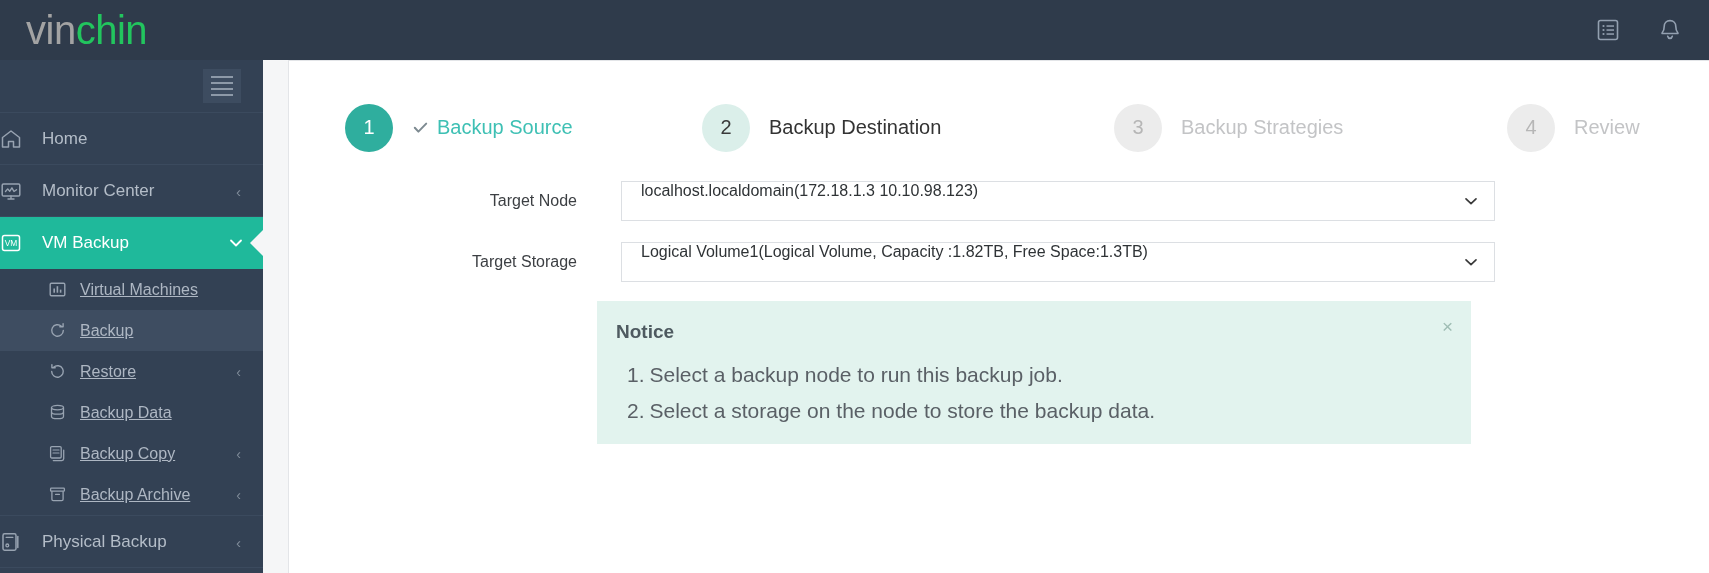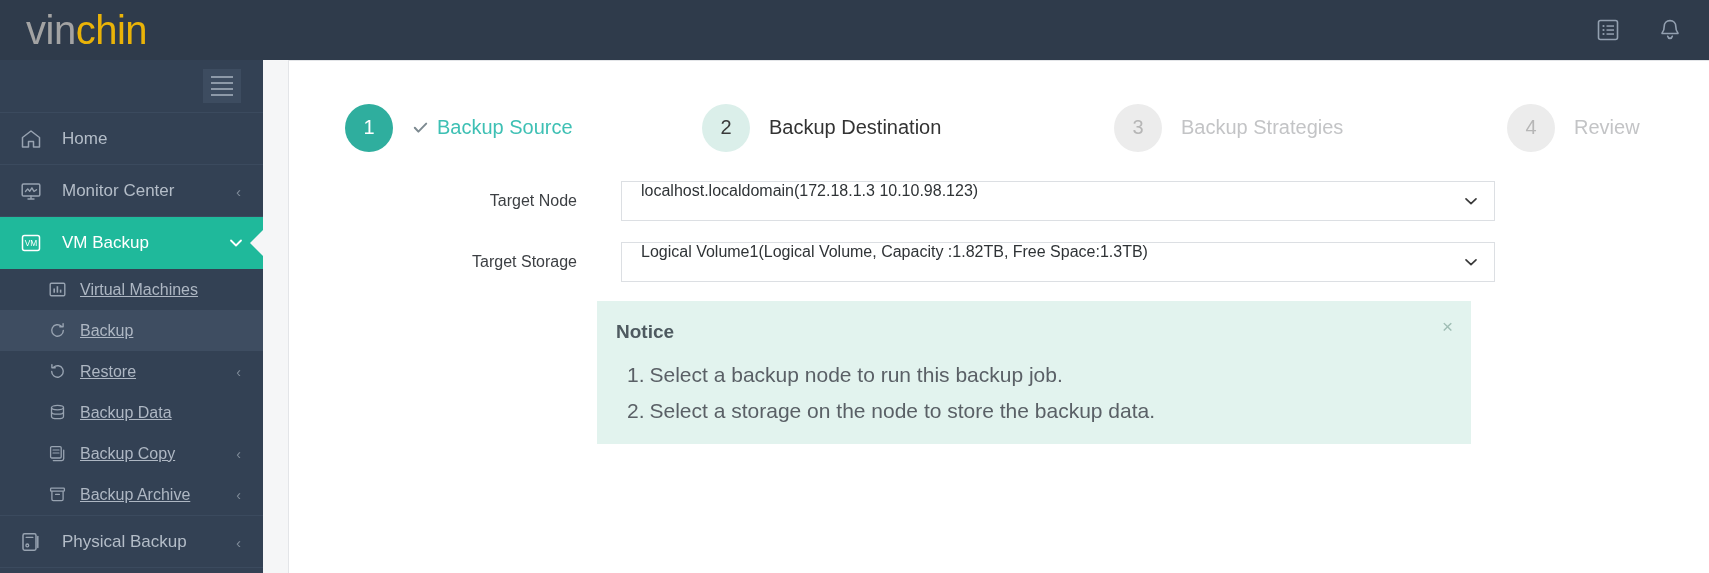--- a/index.html
+++ b/index.html
@@ -22,21 +22,21 @@
   }
   .logo {
     margin-left: 26px;
     font-size: 40px;
     font-weight: 400;
     letter-spacing: -0.5px;
     line-height: 1;
     font-family: "Liberation Sans", sans-serif;
   }
   .logo .lg-a { color: #a3a3a3; }
-  .logo .lg-b { color: #eab308; }
+  .logo .lg-b { color: #22c55e; }
 
   .top-icons {
     margin-left: auto;
     display: flex; align-items: center;
     gap: 36px;
     margin-right: 26px;
   }
   .top-icon { cursor: pointer; line-height: 0; display:block; }
 
   
@@ -59,21 +59,20 @@
     display: flex; flex-direction: column;
     align-items: center; justify-content: center;
     gap: 4px;
     cursor: pointer;
   }
   .ham-btn i { display:block; width: 22px; height: 2px; background: #8d99a8; }
 
   .nav-item {
     height: 52px;
     display: flex; align-items: center;
-    padding-left: 20px;
     color: #b4bdc8;
     font-size: 17px;
     border-bottom: 1px solid #3b4a5e;
     cursor: pointer;
     position: relative;
   }
   .nav-item .ic { width: 30px; display:flex; align-items:center; line-height:0; flex:0 0 30px; }
   .nav-item .lbl { margin-left: 12px; white-space: nowrap; }
   .nav-item .caret-l {
     position: absolute; right: 22px; top: 50%;

